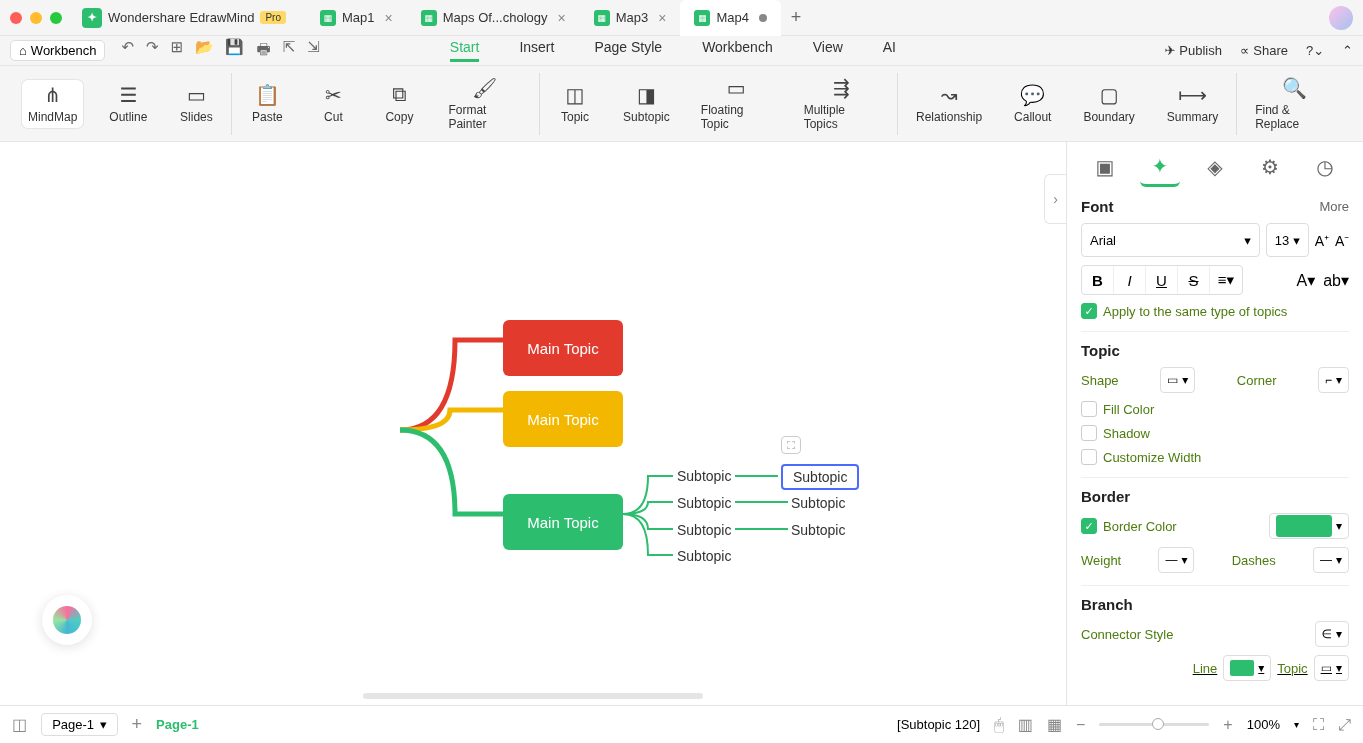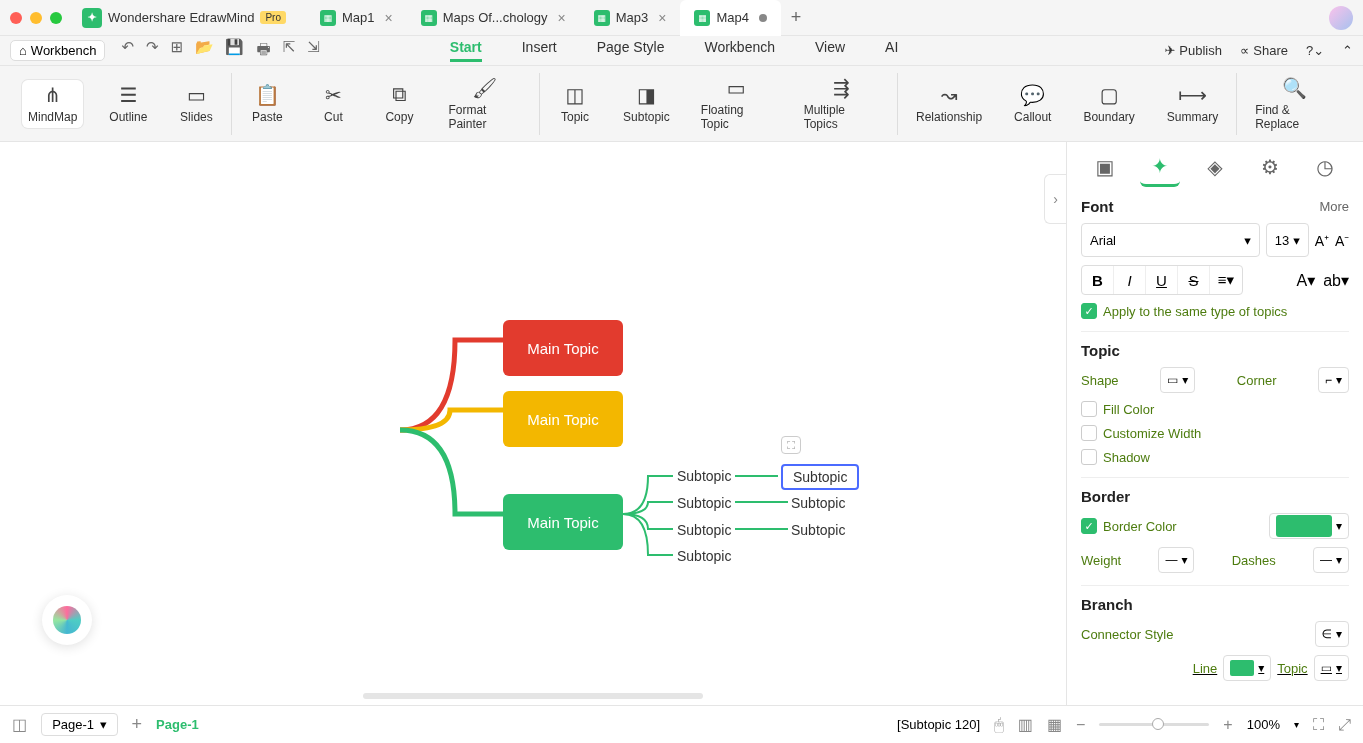--- a/index.html
+++ b/index.html
@@ -21,21 +21,21 @@
 .tab-dot { width:8px; height:8px; border-radius:50%; background:#888; margin-left:4px; }
 .tab-add { display:flex; align-items:center; justify-content:center; width:30px; color:#666; font-size:18px; }
 .avatar { width: 24px; height: 24px; border-radius: 50%; background: linear-gradient(135deg, #fbc2eb, #a6c1ee); margin-left: auto; }
 
 
 .toolrow { height: 30px; background: #f5f5f5; display: flex; align-items: center; padding: 0 10px; border-bottom: 1px solid #e5e5e5; gap: 10px; }
 .workbench { display: flex; align-items: center; gap: 4px; font-size: 13px; border: 1px solid #ddd; border-radius: 5px; padding: 2px 8px; background:#fff; }
 .tool-icons { display: flex; gap: 12px; color: #666; font-size: 15px; margin-left:6px; }
 .menu-tabs { display: flex; gap: 40px; margin-left: 120px; }
 .menu-tab { font-size: 14px; color: #333; padding-bottom: 4px; }
-.menu-tab.active { color: #2dbd6e; font-weight: 700; border-bottom: 3px solid #2dbd6e; }
+.menu-tab.active { color: #2dbd6e; font-weight: 400; border-bottom: 3px solid #2dbd6e; }
 .toolrow-right { margin-left: auto; display: flex; gap: 18px; font-size: 13px; color: #333; align-items:center; }
 .tr-item { display:flex; align-items:center; gap:4px; }
 
 
 .ribbon { height: 76px; background: #f5f5f5; display: flex; align-items: center; padding: 0 10px; border-bottom: 1px solid #e5e5e5; gap: 0; }
 .rib-group { display: flex; gap: 20px; padding: 0 12px; border-right: 1px solid #ddd; height: 62px; align-items: center; }
 .rib-group:last-child { border-right: none; margin-left: auto; }
 .rib-btn { display: flex; flex-direction: column; align-items: center; justify-content: center; gap: 4px; font-size: 12px; color: #333; padding: 4px 6px; border-radius: 6px; min-width: 46px; }
 .rib-btn.active { background: #fff; box-shadow: 0 0 0 1px #e5e5e5; }
 .rib-ico { font-size: 20px; color: #444; height: 22px; display:flex; align-items:center; justify-content:center; }
@@ -346,25 +346,25 @@
         <span>⌐</span>
         <span>▾</span>
       </div>
   </div>
   <div class="row">
       <div class="check"></div>
       <span class="lbl">Fill Color</span>
     </div>
   <div class="row">
       <div class="check"></div>
+      <span class="lbl">Shadow</span>
+    </div>
+  <div class="row">
+      <div class="check"></div>
       <span class="lbl">Customize Width</span>
-    </div>
-  <div class="row">
-      <div class="check"></div>
-      <span class="lbl">Shadow</span>
     </div>
 
   <div class="divider"></div>
   <div class="sect-title">Border</div>
   <div class="row" style="margin-top:8px; justify-content:space-between;">
     <div style="display:flex; align-items:center; gap:6px;">
       <div class="check on">✓</div>
       <span class="lbl">Border Color</span>
     </div>
     <div class="sel-sm">

